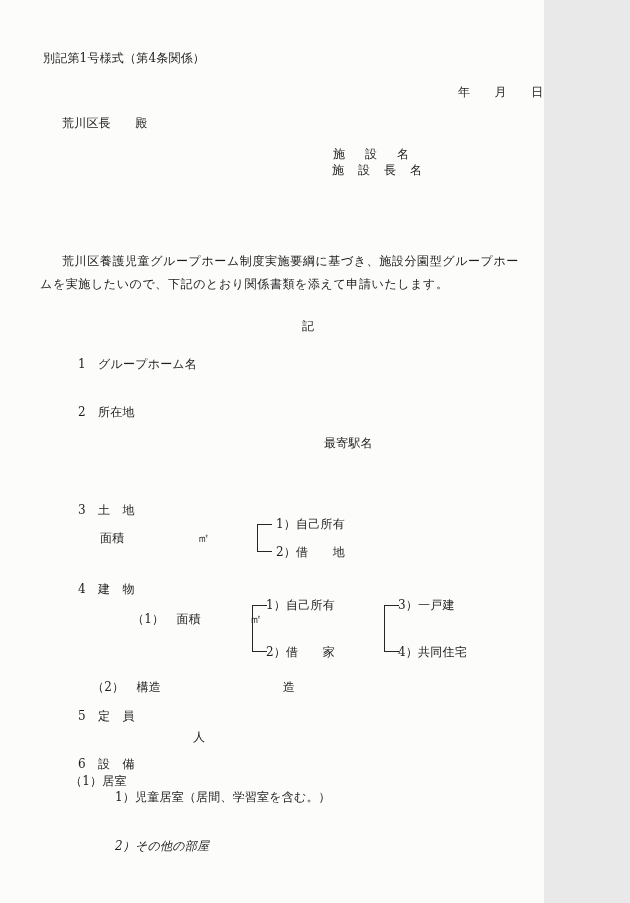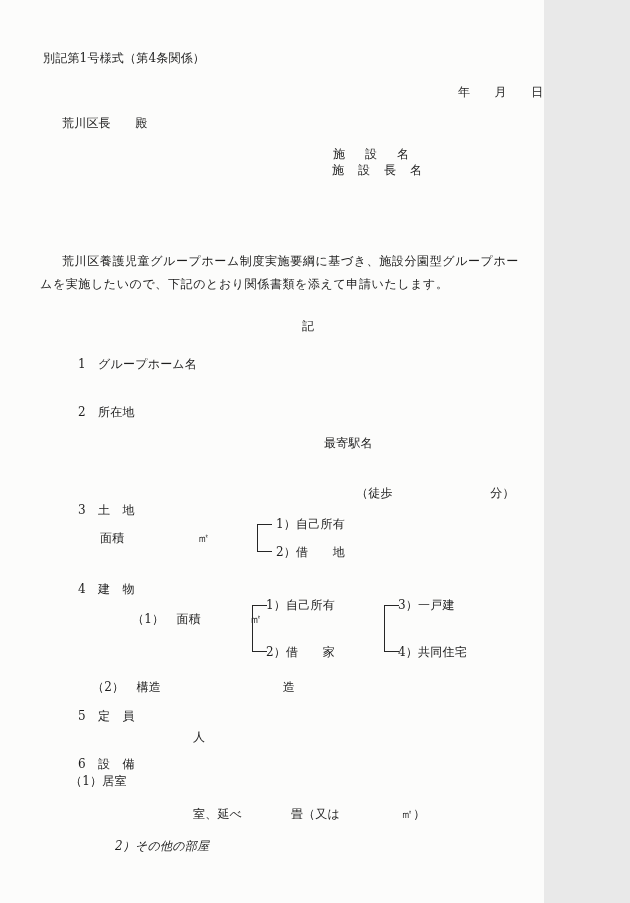--- a/index.html
+++ b/index.html
@@ -37,21 +37,20 @@
 
   <div class="ln para" style="left:62px; top:254px;">荒川区養護児童グループホーム制度実施要綱に基づき、施設分園型グループホー</div>
   <div class="ln para" style="left:40px; top:277px;">ムを実施したいので、下記のとおり関係書類を添えて申請いたします。</div>
 
   <div class="ln" style="left:302px; top:319px;">記</div>
 
   <div class="ln" style="left:78px; top:357px;">1　グループホーム名</div>
 
   <div class="ln" style="left:78px; top:405px;">2　所在地</div>
   <div class="ln" style="left:324px; top:436px;">最寄駅名</div>
-  <div class="ln" style="left:356px; top:486px;">（徒歩　　　　　　　　分）</div>
 
   <div class="ln" style="left:78px; top:503px;">3　土　地</div>
   <div class="ln" style="left:100px; top:531px;">面積　　　　　　㎡</div>
   <div class="bracket" style="left:257px; top:524px; height:28px;"></div>
   <div class="ln" style="left:276px; top:517px;">1）自己所有</div>
   <div class="ln" style="left:276px; top:545px;">2）借　　地</div>
 
   <div class="ln" style="left:78px; top:582px;">4　建　物</div>
   <div class="ln" style="left:92px; top:612px;margin-left:40px;">（1）　面積　　　　㎡</div>
   <div class="bracket" style="left:252px; top:605px; height:47px;"></div>
@@ -60,16 +59,16 @@
   <div class="bracket" style="left:384px; top:605px; height:47px;"></div>
   <div class="ln" style="left:398px; top:598px;">3）一戸建</div>
   <div class="ln" style="left:398px; top:645px;">4）共同住宅</div>
   <div class="ln" style="left:92px; top:680px;">（2）　構造　　　　　　　　　　造</div>
 
   <div class="ln" style="left:78px; top:709px;text-align:right;">5　定　員</div>
   <div class="ln" style="left:193px; top:730px;">人</div>
 
   <div class="ln" style="left:78px; top:757px;">6　設　備</div>
   <div class="ln" style="left:70px; top:774px;">（1）居室</div>
-  <div class="ln" style="left:193px; top:807px;">室、延べ　　　　畳（又は　　　　　㎡）</div>
+  <div class="ln" style="left:115px; top:790px;">1）児童居室（居間、学習室を含む。）</div>
   <div class="ln" style="left:115px; top:839px;font-style:italic;">2）その他の部屋</div>
 
 </div>
 
 </body></html>

